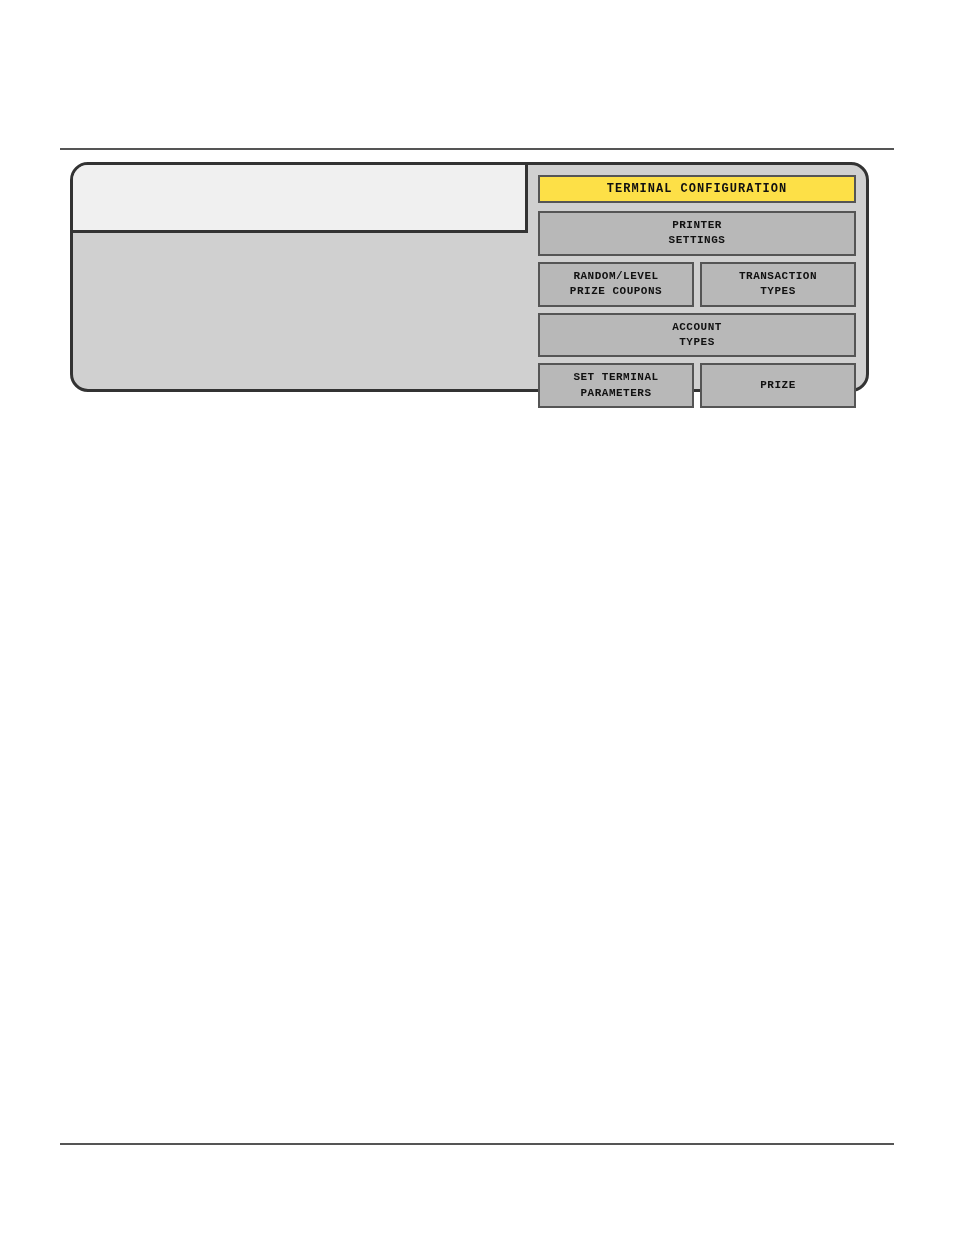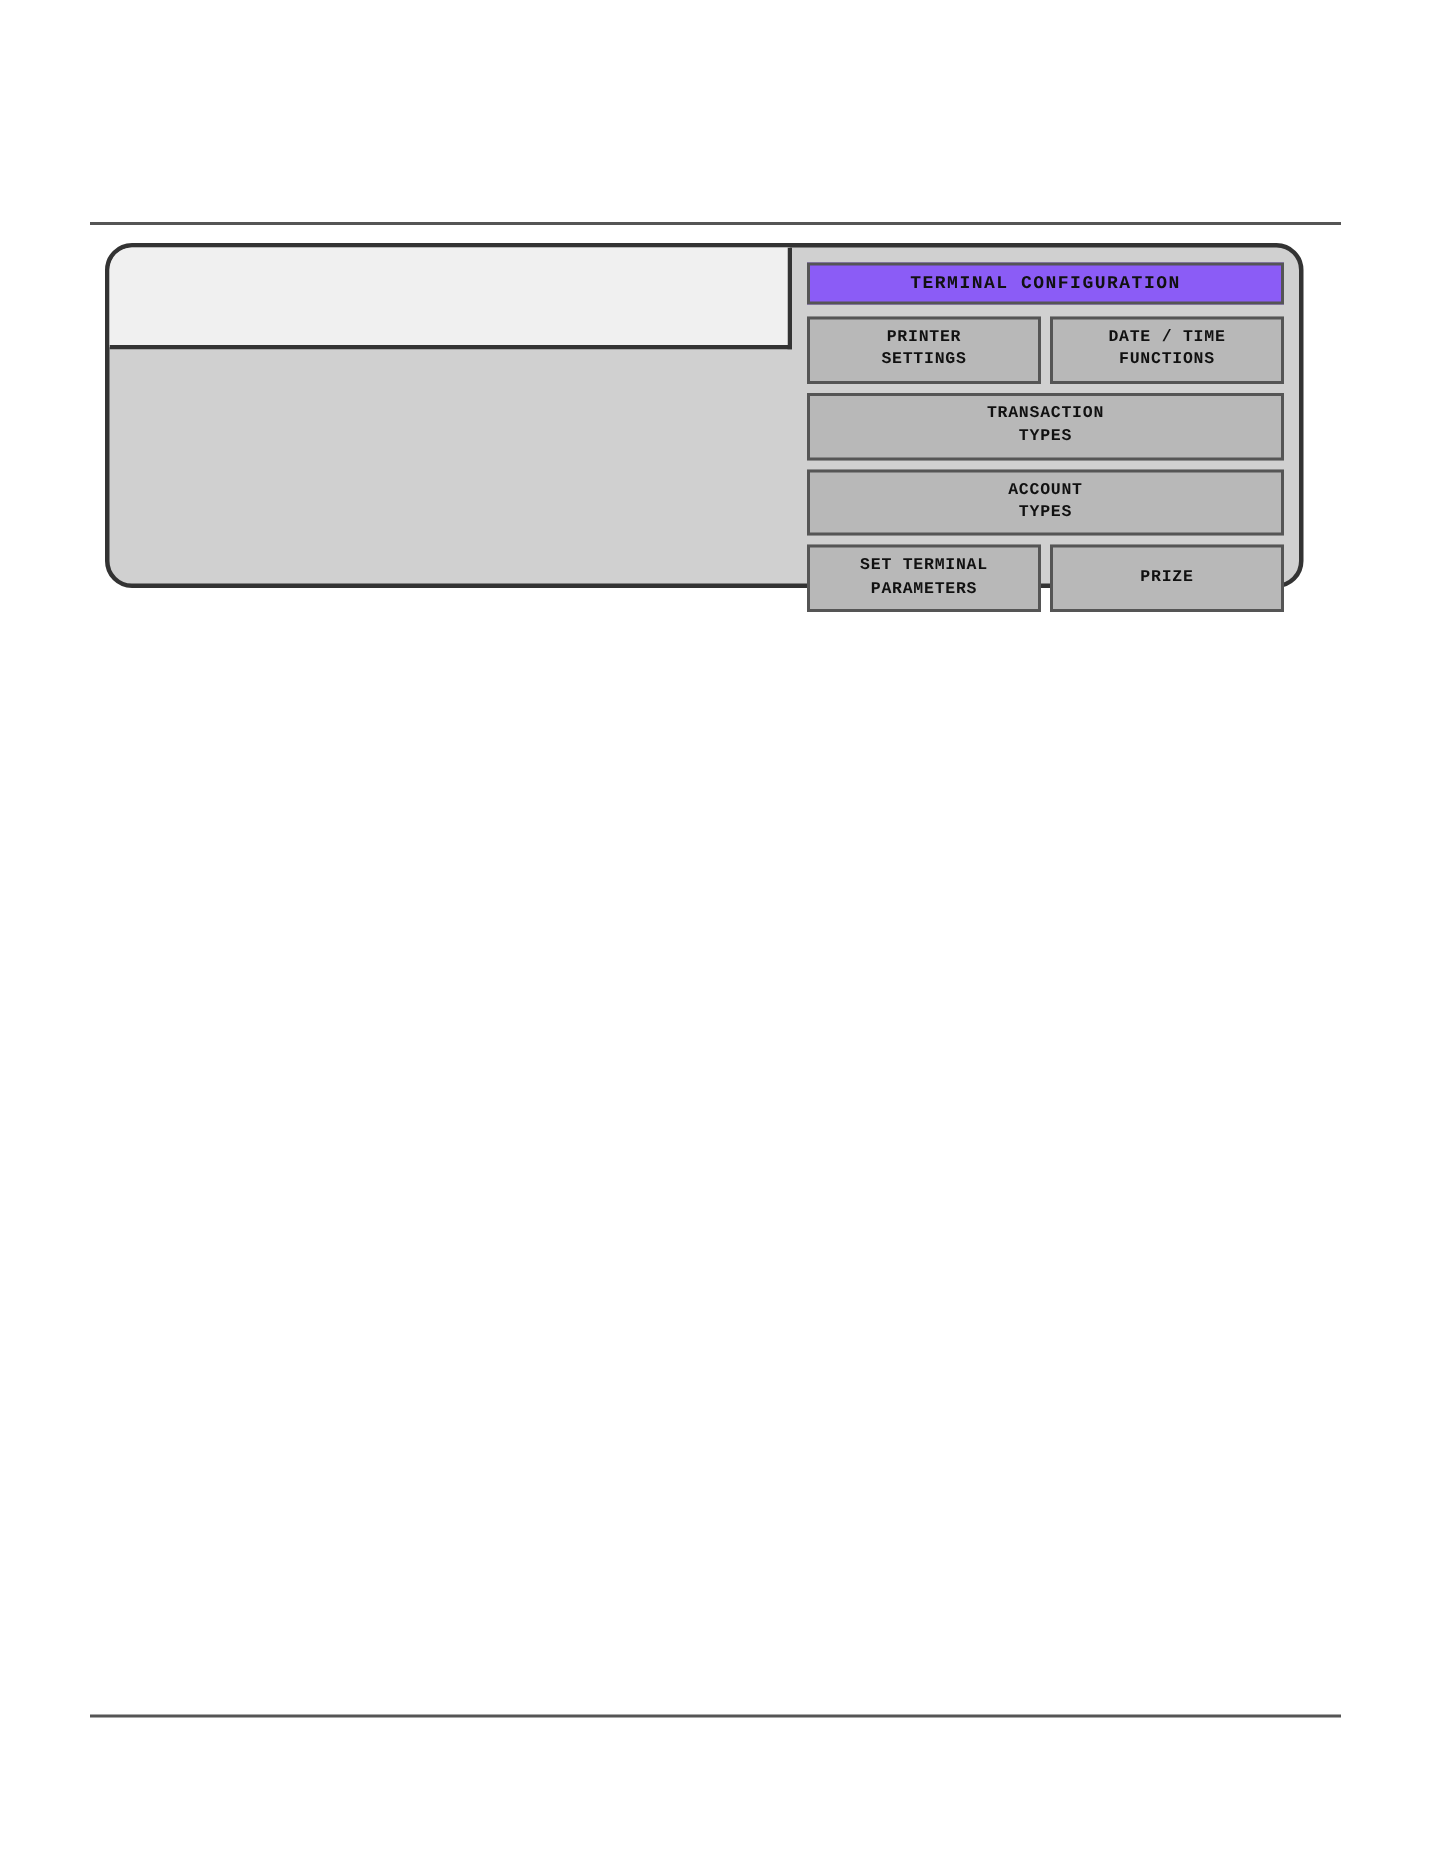--- a/index.html
+++ b/index.html
@@ -72,21 +72,21 @@
     }
 
     .title-row {
       display: flex;
       justify-content: center;
       align-items: center;
       margin-bottom: 2px;
     }
 
     .title-box {
-      background: #8b5cf6;
+      background: #fde047;
       border: 2px solid #555;
       padding: 5px 18px;
       text-align: center;
       font-family: 'Courier New', Courier, monospace;
       font-weight: bold;
       font-size: 12px;
       letter-spacing: 1px;
       color: #111;
       width: 100%;
     }
@@ -125,24 +125,24 @@
   <div class="left-tab"></div>
 
   <div class="right-panel">
 
     <div class="title-row">
       <div class="title-box">TERMINAL  CONFIGURATION</div>
     </div>
 
     <div class="button-row">
       <button class="menu-btn">PRINTER<br>SETTINGS</button>
-      <button class="menu-btn">DATE / TIME<br>FUNCTIONS</button>
     </div>
 
     <div class="button-row">
+      <button class="menu-btn">RANDOM/LEVEL<br>PRIZE COUPONS</button>
       <button class="menu-btn">TRANSACTION<br>TYPES</button>
     </div>
 
     <div class="button-row">
       <button class="menu-btn">ACCOUNT<br>TYPES</button>
     </div>
 
     <div class="button-row">
       <button class="menu-btn">SET TERMINAL<br>PARAMETERS</button>
       <button class="menu-btn">PRIZE</button>

